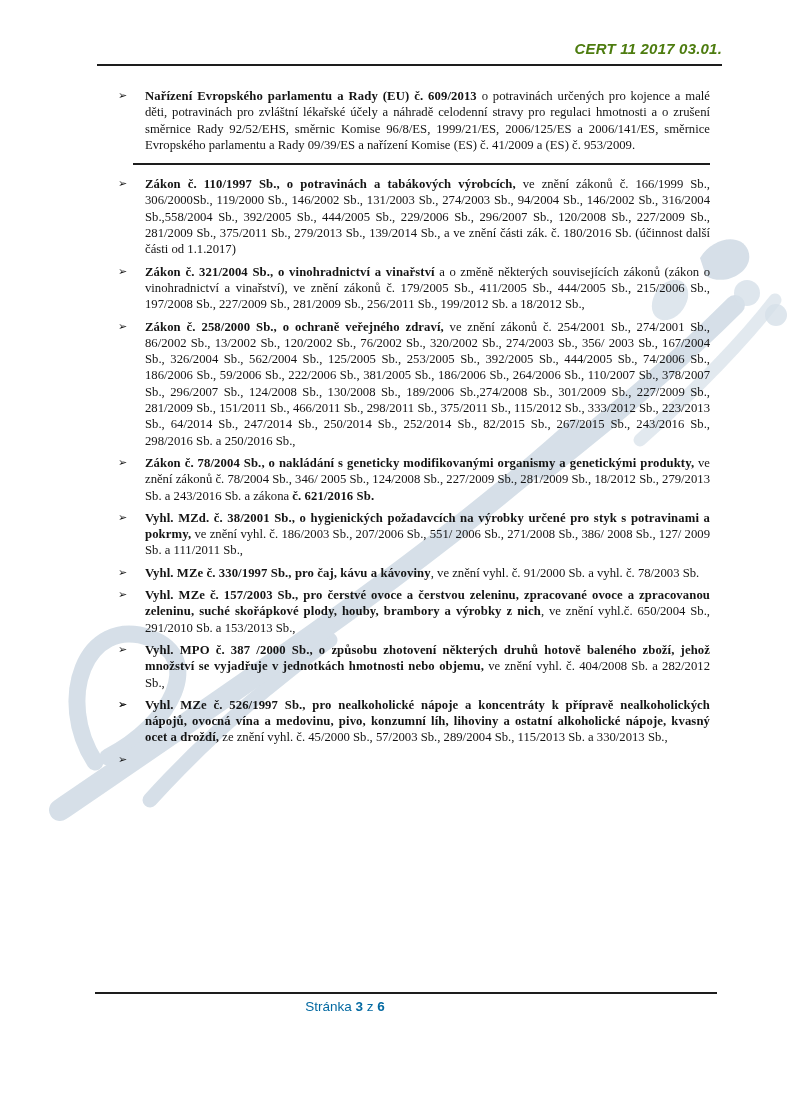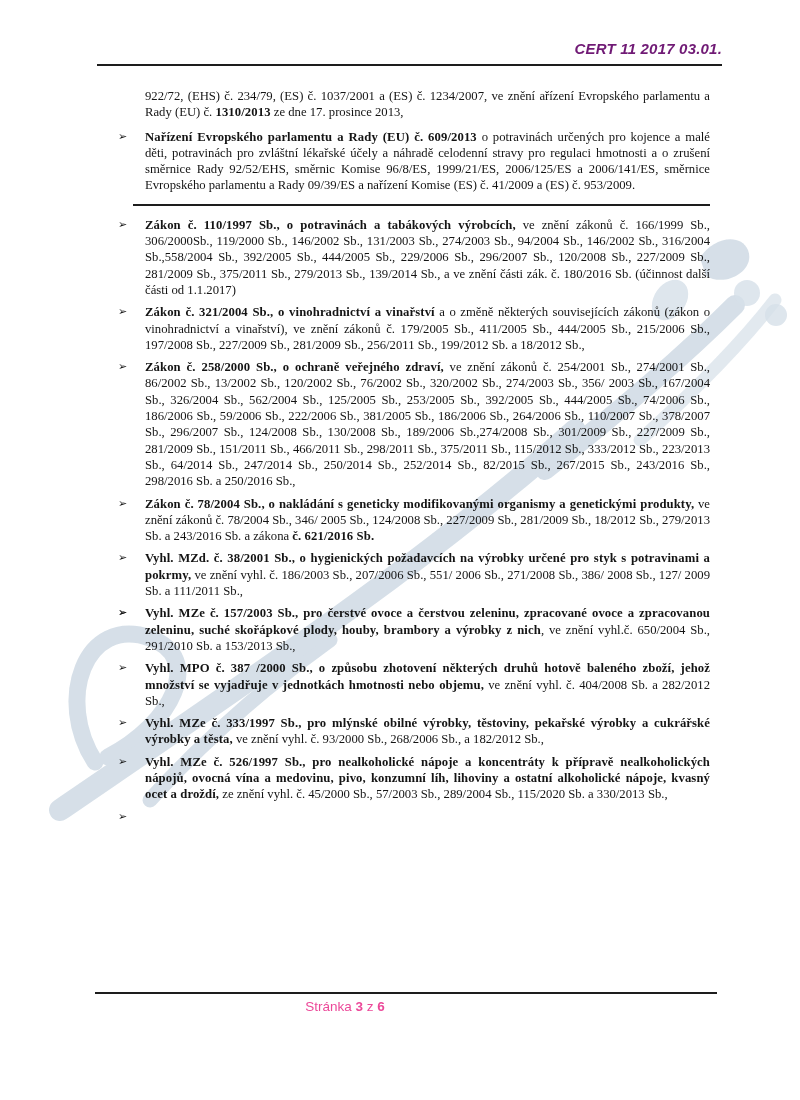--- a/index.html
+++ b/index.html
@@ -11,21 +11,21 @@
     font-family:"Liberation Serif", serif;
     color:#141414;
   }
   .watermark-layer{
     position:absolute;inset:0;z-index:0;pointer-events:none;
   }
   .page-header{
     position:absolute;top:40px;right:78px;z-index:2;
     font-family:"Liberation Sans", sans-serif;
     font-style:italic;font-weight:bold;font-size:15px;
-    letter-spacing:.2px;color:#701a75;
+    letter-spacing:.2px;color:#4d7c0f;
   }
   .header-rule{
     position:absolute;top:64px;left:97px;width:625px;height:2px;
     background:#1d1d1d;z-index:2;
   }
   .content{
     position:absolute;top:88px;left:118px;width:592px;z-index:1;
   }
   .item{
     position:relative;
@@ -47,21 +47,21 @@
     margin:10px 0 11px 15px;
   }
   .footer-rule{
     position:absolute;top:992px;left:95px;width:622px;height:2px;
     background:#1d1d1d;z-index:2;
   }
   .footer-text{
     position:absolute;top:999px;left:0;width:690px;
     text-align:center;z-index:2;
     font-family:"Liberation Sans", sans-serif;
-    font-size:13.5px;color:#ec4899;
+    font-size:13.5px;color:#0369a1;
   }
   .footer-text b{font-weight:bold;}
 </style>
 </head>
 <body>
 
 <div class="watermark-layer">
   <svg width="800" height="1100" viewBox="0 0 800 1100" xmlns="http://www.w3.org/2000/svg">
     <g fill="none" stroke="#cfdae4" stroke-linecap="round" opacity="0.85">
       <path d="M 95 762 C 55 700, 85 615, 150 638 C 205 658, 172 724, 108 757" stroke-width="17"></path>
@@ -77,35 +77,34 @@
       <ellipse cx="670" cy="300" rx="16" ry="22" transform="rotate(35 670 300)"></ellipse>
     </g>
   </svg>
 </div>
 
 <div class="page-header">CERT 11 2017 03.01.</div>
 <div class="header-rule"></div>
 
 <div class="content">
   <div>
-      <div class="item no-bullet"><span><span>922/72, (EHS) č. 234/79, (ES) č. 1037/2001 a (ES) č. 1234/2007, ve znění ařízení Evropského parlamentu a Rady (EU) č. </span><b>1310/2013</b><span> ze dne 17. prosince 2013,</span></span></div>
       <div class="item"><span class="bullet">➢</span><span><b>Nařízení Evropského parlamentu a Rady (EU) č. 609/2013</b><span> o potravinách určených pro kojence a malé děti, potravinách pro zvláštní lékařské účely a náhradě celodenní stravy pro regulaci hmotnosti a o zrušení směrnice Rady 92/52/EHS, směrnic Komise 96/8/ES, 1999/21/ES, 2006/125/ES a 2006/141/ES, směrnice Evropského parlamentu a Rady 09/39/ES a nařízení Komise (ES) č. 41/2009 a (ES) č. 953/2009.</span></span></div>
     </div>
   <div class="section-rule"></div>
   <div>
       <div class="item"><span class="bullet">➢</span><span><b>Zákon č. 110/1997 Sb., o potravinách a tabákových výrobcích,</b><span> ve znění zákonů č. 166/1999 Sb., 306/2000Sb., 119/2000 Sb., 146/2002 Sb., 131/2003 Sb., 274/2003 Sb., 94/2004 Sb., 146/2002 Sb., 316/2004 Sb.,558/2004 Sb., 392/2005 Sb., 444/2005 Sb., 229/2006 Sb., 296/2007 Sb., 120/2008 Sb., 227/2009 Sb., 281/2009 Sb., 375/2011 Sb., 279/2013 Sb., 139/2014 Sb., a ve znění části zák. č. 180/2016 Sb. (účinnost další části od 1.1.2017)</span></span></div>
       <div class="item"><span class="bullet">➢</span><span><b>Zákon č. 321/2004 Sb., o vinohradnictví a vinařství</b><span> a o změně některých souvisejících zákonů (zákon o vinohradnictví a vinařství), ve znění zákonů č. 179/2005 Sb., 411/2005 Sb., 444/2005 Sb., 215/2006 Sb., 197/2008 Sb., 227/2009 Sb., 281/2009 Sb., 256/2011 Sb., 199/2012 Sb. a 18/2012 Sb.,</span></span></div>
       <div class="item"><span class="bullet">➢</span><span><b>Zákon č. 258/2000 Sb., o ochraně veřejného zdraví,</b><span> ve znění zákonů č. 254/2001 Sb., 274/2001 Sb., 86/2002 Sb., 13/2002 Sb., 120/2002 Sb., 76/2002 Sb., 320/2002 Sb., 274/2003 Sb., 356/ 2003 Sb., 167/2004 Sb., 326/2004 Sb., 562/2004 Sb., 125/2005 Sb., 253/2005 Sb., 392/2005 Sb., 444/2005 Sb., 74/2006 Sb., 186/2006 Sb., 59/2006 Sb., 222/2006 Sb., 381/2005 Sb., 186/2006 Sb., 264/2006 Sb., 110/2007 Sb., 378/2007 Sb., 296/2007 Sb., 124/2008 Sb., 130/2008 Sb., 189/2006 Sb.,274/2008 Sb., 301/2009 Sb., 227/2009 Sb., 281/2009 Sb., 151/2011 Sb., 466/2011 Sb., 298/2011 Sb., 375/2011 Sb., 115/2012 Sb., 333/2012 Sb., 223/2013 Sb., 64/2014 Sb., 247/2014 Sb., 250/2014 Sb., 252/2014 Sb., 82/2015 Sb., 267/2015 Sb., 243/2016 Sb., 298/2016 Sb. a 250/2016 Sb.,</span></span></div>
       <div class="item"><span class="bullet">➢</span><span><b>Zákon č. 78/2004 Sb., o nakládání s geneticky modifikovanými organismy a genetickými produkty,</b><span> ve znění zákonů č. 78/2004 Sb., 346/ 2005 Sb., 124/2008 Sb., 227/2009 Sb., 281/2009 Sb., 18/2012 Sb., 279/2013 Sb. a 243/2016 Sb. a zákona </span><b>č. 621/2016 Sb.</b></span></div>
       <div class="item"><span class="bullet">➢</span><span><b>Vyhl. MZd. č. 38/2001 Sb., o hygienických požadavcích na výrobky určené pro styk s potravinami a pokrmy,</b><span> ve znění vyhl. č. 186/2003 Sb., 207/2006 Sb., 551/ 2006 Sb., 271/2008 Sb., 386/ 2008 Sb., 127/ 2009 Sb. a  111/2011 Sb.,</span></span></div>
-      <div class="item"><span class="bullet">➢</span></div>
+      <div class="item"><span class="bullet">➢</span><span><b>Vyhl. MZe č. 330/1997 Sb., pro čaj, kávu a kávoviny</b><span>, ve znění vyhl. č. 91/2000 Sb. a vyhl. č. 78/2003 Sb.</span></span></div>
       <div class="item"><span class="bullet">➢</span><span><b>Vyhl. MZe č. 157/2003 Sb., pro čerstvé ovoce a čerstvou zeleninu, zpracované ovoce a zpracovanou zeleninu, suché skořápkové plody, houby, brambory a výrobky z nich</b><span>, ve znění vyhl.č. 650/2004 Sb., 291/2010 Sb. a 153/2013 Sb.,</span></span></div>
       <div class="item"><span class="bullet">➢</span><span><b>Vyhl. MPO č. 387 /2000 Sb., o způsobu zhotovení některých druhů hotově baleného zboží, jehož množství se vyjadřuje v jednotkách hmotnosti nebo objemu,</b><span> ve znění vyhl. č. 404/2008 Sb. a 282/2012 Sb.,</span></span></div>
-      <div class="item"><span class="bullet">➢</span><span><b>Vyhl. MZe č. 333/1997 Sb., pro mlýnské obilné výrobky, těstoviny, pekařské výrobky a cukrářské výrobky a těsta,</b><span> ve znění vyhl. č. 93/2000 Sb., 268/2006 Sb., a 182/2012 Sb.,</span></span></div>
-      <div class="item"><span class="bullet">➢</span><span><b>Vyhl. MZe č. 526/1997 Sb., pro nealkoholické nápoje a koncentráty k přípravě nealkoholických nápojů, ovocná vína a medovinu, pivo, konzumní líh, lihoviny a ostatní alkoholické nápoje, kvasný ocet a droždí,</b><span> ze znění vyhl. č. 45/2000 Sb., 57/2003 Sb., 289/2004 Sb., 115/2020 Sb. a 330/2013 Sb.,</span></span></div>
+      <div class="item"><span class="bullet">➢</span></div>
+      <div class="item"><span class="bullet">➢</span><span><b>Vyhl. MZe č. 526/1997 Sb., pro nealkoholické nápoje a koncentráty k přípravě nealkoholických nápojů, ovocná vína a medovinu, pivo, konzumní líh, lihoviny a ostatní alkoholické nápoje, kvasný ocet a droždí,</b><span> ze znění vyhl. č. 45/2000 Sb., 57/2003 Sb., 289/2004 Sb., 115/2013 Sb. a 330/2013 Sb.,</span></span></div>
       <div class="item"><span class="bullet">➢</span></div>
     </div>
 </div>
 
 <div class="footer-rule"></div>
 <div class="footer-text">
   <span>Stránka </span><b>3</b><span> z </span><b>6</b>
 </div>
 
 </body></html>

